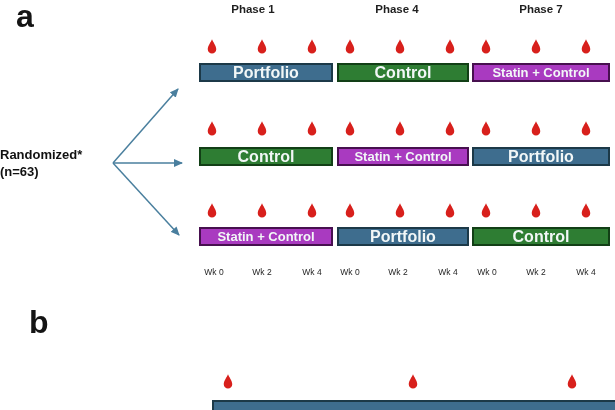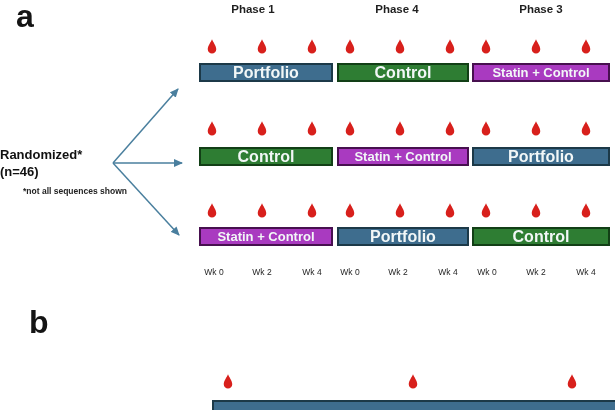--- a/index.html
+++ b/index.html
@@ -57,26 +57,25 @@
       <marker id="arrowHead" markerWidth="9" markerHeight="8" refX="8" refY="4" orient="auto" markerUnits="userSpaceOnUse">
         <path d="M0 0 L9 4 L0 8 Z"></path>
       </marker>
     </defs>
   </svg>
 
   <div class="panel-label" style="left:16px;top:0px">a</div>
 
   <div class="phase-header" style="left:253px;top:3px">Phase 1</div>
   <div class="phase-header" style="left:397px;top:3px">Phase 4</div>
-  <div class="phase-header" style="left:541px;top:3px">Phase 3</div>
+  <div class="phase-header" style="left:541px;top:3px">Phase 7</div>
 
   <div class="rand-title">Randomized*</div>
-  <div class="rand-n">(n=46)</div>
+  <div class="rand-n">(n=63)</div>
   <div class="footnote">
-    <div>*not all sequences shown</div>
   </div>
 
   <svg class="arrows" width="90" height="170" viewBox="0 0 90 170">
     <line class="arrow-line" x1="8" y1="88" x2="73" y2="14" marker-end="url(#arrowHead)"></line>
     <line class="arrow-line" x1="8" y1="88" x2="77" y2="88" marker-end="url(#arrowHead)"></line>
     <line class="arrow-line" x1="8" y1="88" x2="74" y2="160" marker-end="url(#arrowHead)"></line>
   </svg>
 
   <svg class="drop" style="left:206px;top:38px" viewBox="0 0 24 36">
       <use href="#dropShape"></use>

